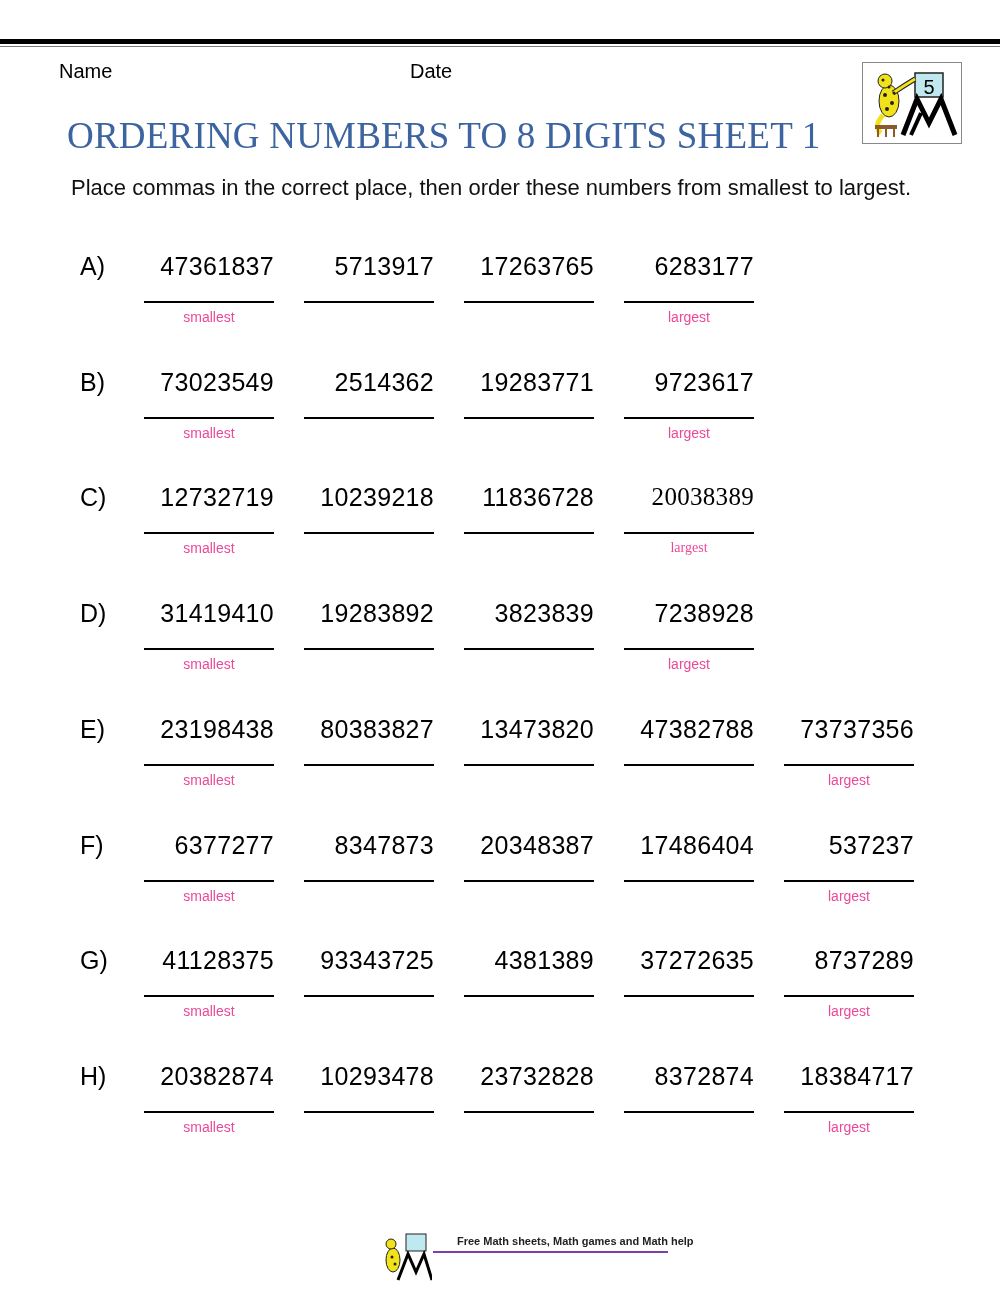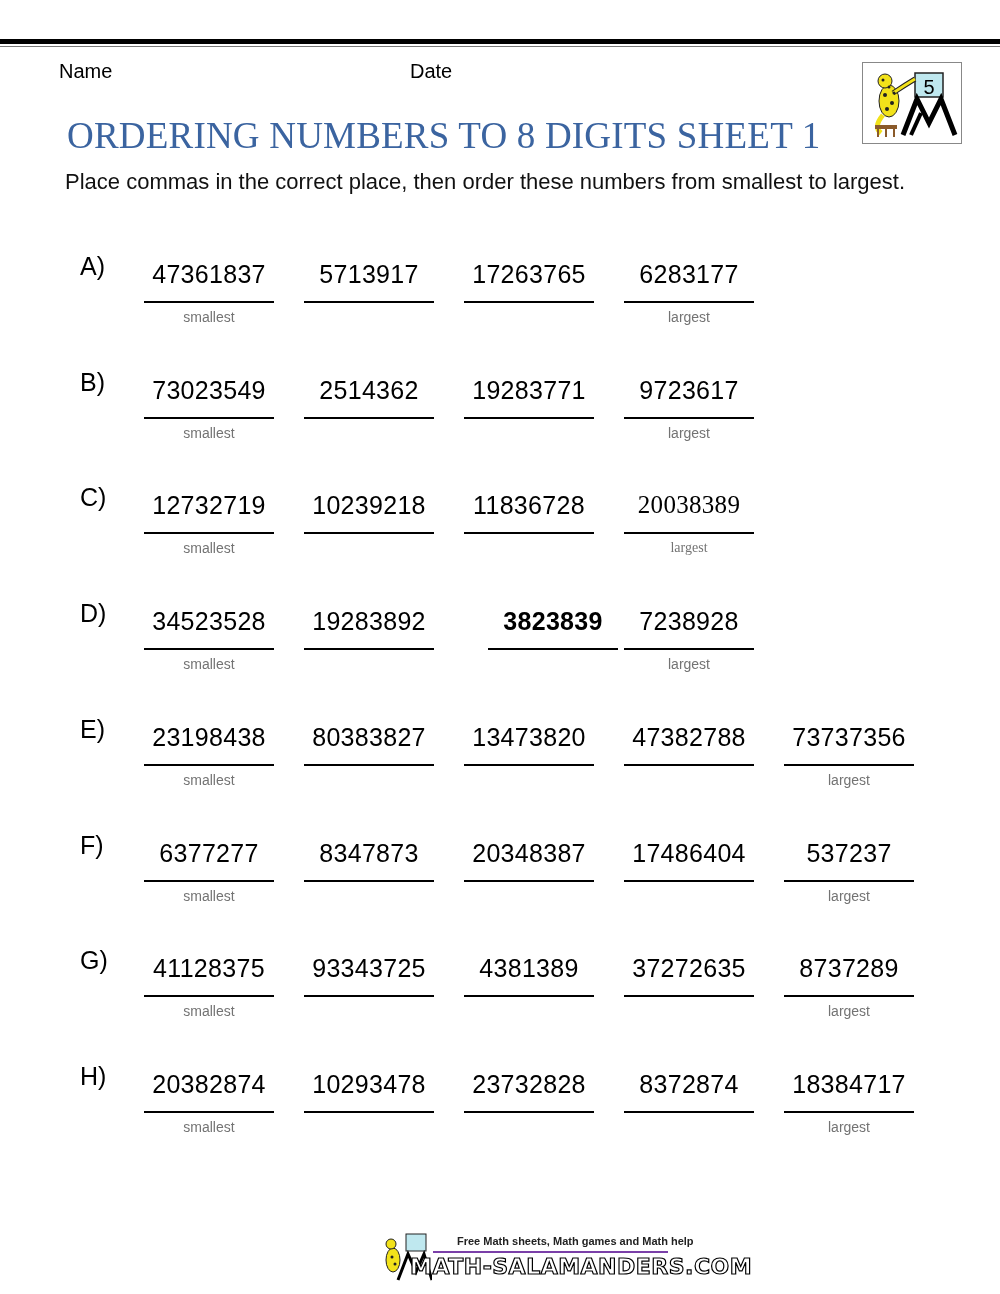--- a/index.html
+++ b/index.html
@@ -14,29 +14,29 @@
       position: absolute; left: 59px; top: 106px; margin: 8px;
       font-family: "Liberation Serif", "DejaVu Serif", serif;
       font-weight: normal; font-size: 37px; letter-spacing: 0.2px; color: #3b64a0;
       white-space: nowrap;
     }
     .logo {
       position: absolute; left: 862px; top: 62px; width: 100px; height: 82px;
       border: 1px solid #888; background: #fff; box-sizing: border-box;
     }
     .instructions {
-      position: absolute; left: 59px; top: 157px; width: 880px; margin: 6px;
+      position: absolute; left: 59px; top: 157px; width: 880px; margin: 12px;
       font-size: 22px; line-height: 37px; color: #111;
     }
     .question { position: absolute; left: 0; width: 1000px; height: 100px; }
     .q-label { position: absolute; left: 80px; top: 0; font-size: 25px; }
     .item { position: absolute; width: 130px; top: 0; }
-    .num { display: block; text-align: center; font-size: 25px; letter-spacing: 0.3px; margin-top: 8px; }
+    .num { display: block; text-align: right; font-size: 25px; letter-spacing: 0.3px; }
     .blank { position: absolute; top: 49px; left: 0; width: 130px; height: 2px; background: #000; }
-    .sub { position: absolute; top: 57px; left: 0; width: 130px; text-align: center; font-size: 14px; color: #737373; }
+    .sub { position: absolute; top: 57px; left: 0; width: 130px; text-align: center; font-size: 14px; color: #ec4899; }
     .footer { position: absolute; left: 380px; top: 1232px; width: 295px; height: 50px; }
     .footer-tagline {
       position: absolute; left: 53px; top: 3px; font-size: 11px; font-weight: bold; color: #222; white-space: nowrap; margin-left: 24px;
     }
     .footer-rule { position: absolute; left: 53px; top: 19px; width: 235px; height: 2px; background: #7a3fa8; }
     .footer-site {
       position: absolute; left: 30px; top: 22px; font-size: 22px; font-weight: bold; letter-spacing: 0.5px;
       color: #fff; -webkit-text-stroke: 1.2px #000; white-space: nowrap;
       font-family: "DejaVu Sans", sans-serif;
     }
@@ -142,29 +142,29 @@
       </div>
       <div class="item" style="left: 624px; font-family: Liberation Serif, serif;">
         <span class="num">20038389</span>
         <div class="blank"></div>
         <span class="sub">largest</span>
       </div>
     </div>
     <div class="question" style="top: 599px;">
       <span class="q-label">D)</span>
       <div class="item" style="left: 144px;">
-        <span class="num">34523528</span>
+        <span class="num">31419410</span>
         <div class="blank"></div>
         <span class="sub">smallest</span>
       </div>
       <div class="item" style="left: 304px;">
         <span class="num">19283892</span>
         <div class="blank"></div>
       </div>
-      <div class="item" style="left: 488px; font-weight: bold;">
+      <div class="item" style="left: 464px;">
         <span class="num">3823839</span>
         <div class="blank"></div>
       </div>
       <div class="item" style="left: 624px;">
         <span class="num">7238928</span>
         <div class="blank"></div>
         <span class="sub">largest</span>
       </div>
     </div>
     <div class="question" style="top: 715px;">
@@ -273,14 +273,13 @@
   <svg style="position:absolute;left:0;top:0" width="52" height="50" viewBox="0 0 52 50">
     <rect x="26" y="2" width="20" height="17" fill="#bfe8ef" stroke="#222" stroke-width="1"></rect>
     <polyline points="18,48 28,22 36,40 44,22 52,48" fill="none" stroke="#000" stroke-width="3"></polyline>
     <ellipse cx="13" cy="28" rx="7" ry="12" fill="#f2e21a" stroke="#222" stroke-width="1"></ellipse>
     <circle cx="11" cy="12" r="5" fill="#f2e21a" stroke="#222" stroke-width="1"></circle>
     <circle cx="12" cy="25" r="1.5" fill="#222"></circle>
       <circle cx="15" cy="32" r="1.5" fill="#222"></circle>
   </svg>
   <span class="footer-tagline">Free Math sheets, Math games and Math help</span>
   <div class="footer-rule"></div>
-  <span class="footer-site">MATH-SALAMANDERS.COM</span>
 </div>
 
 </body></html>

